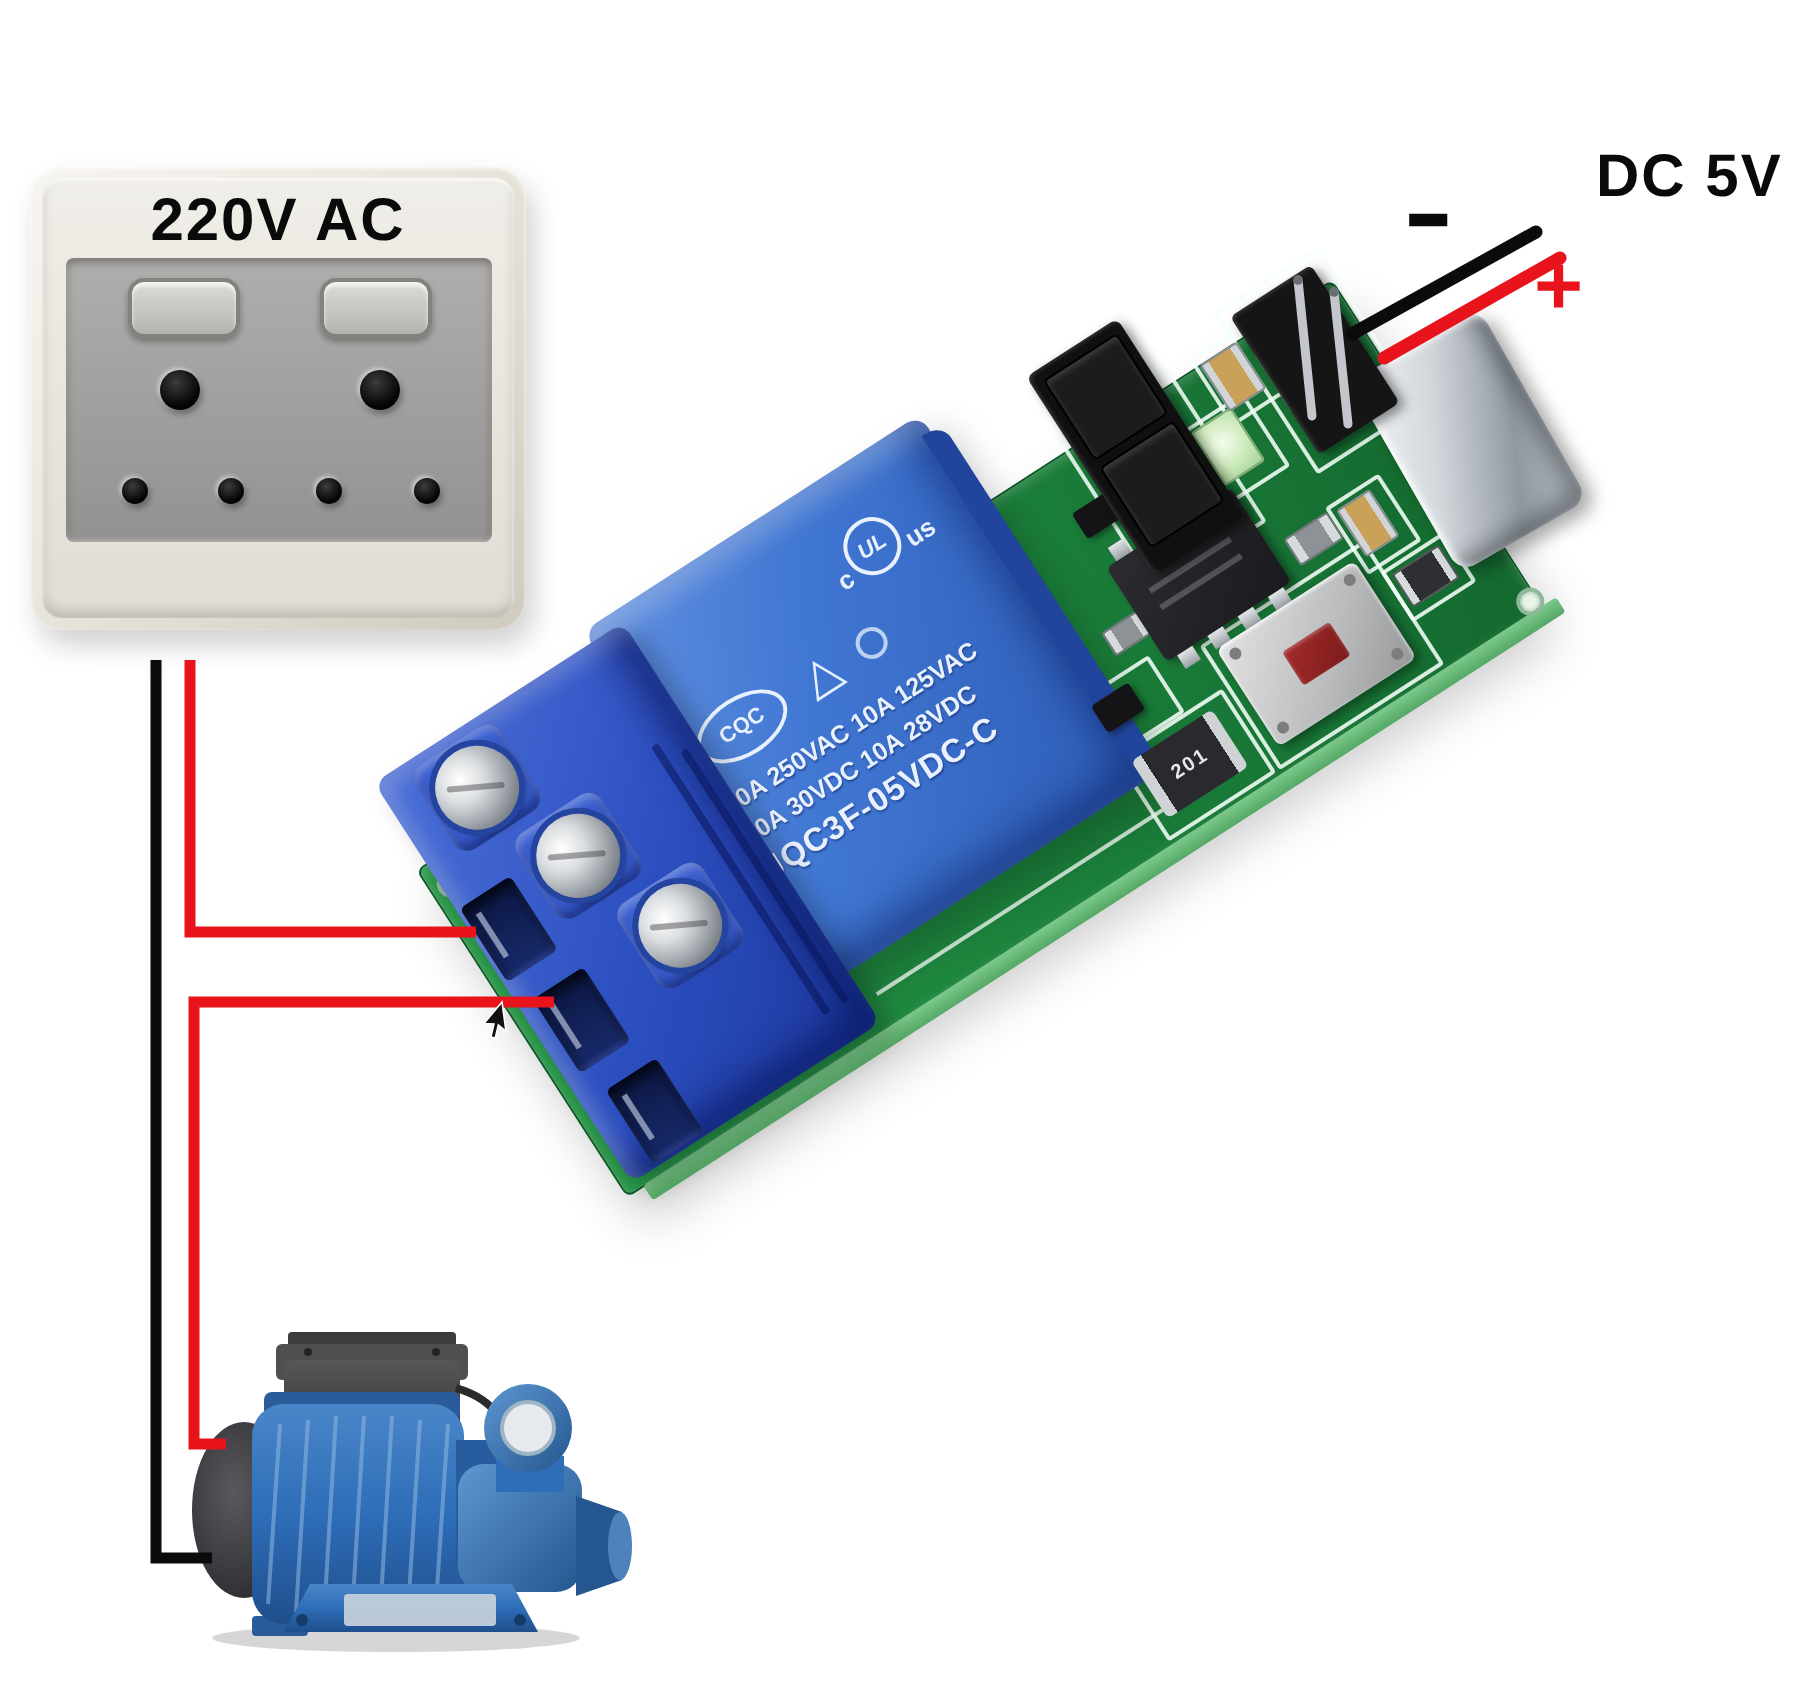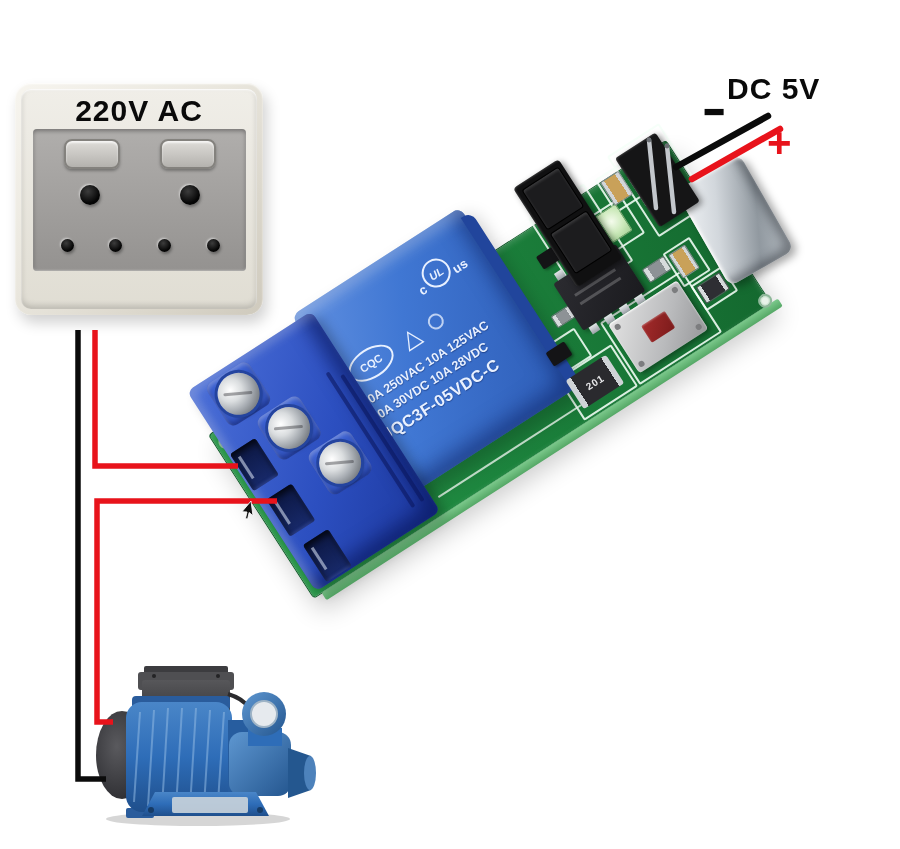--- a/index.html
+++ b/index.html
@@ -123,21 +123,21 @@
           box-shadow:3px 5px 9px rgba(0,0,0,.35), inset 2px 2px 4px #fff, inset -6px -6px 10px rgba(40,45,50,.45);}
 
   
   svg.wires{position:absolute;left:0;top:0;z-index:40;pointer-events:none;}
   .wblack{stroke:#0b0b0b;stroke-width:5.5;fill:none;}
   .wred{stroke:#e8131b;stroke-width:5.5;fill:none;}
   .wround{stroke-linecap:round;stroke-width:6.5;}
   .hpin{stroke:#c3c7cc;stroke-width:4.5;stroke-linecap:round;}
 
   
-  .dc-label{position:absolute;left:727px;top:72px;font-size:30px;font-weight:800;letter-spacing:1px;color:#0a0a0a;z-index:45;}
+  .dc-label{position:absolute;left:798px;top:72px;font-size:30px;font-weight:800;letter-spacing:1px;color:#0a0a0a;z-index:45;}
   .dc-minus{position:absolute;left:703px;top:92px;font-size:38px;line-height:38px;font-weight:900;color:#0a0a0a;
             transform:scaleY(1.5);z-index:45;}
   .dc-plus{position:absolute;left:767px;top:122px;font-size:42px;line-height:42px;font-weight:900;color:#e8131b;z-index:45;}
 
   
   svg.pump{position:absolute;left:88px;top:650px;z-index:6;}
 </style>
 </head>
 <body>
 

